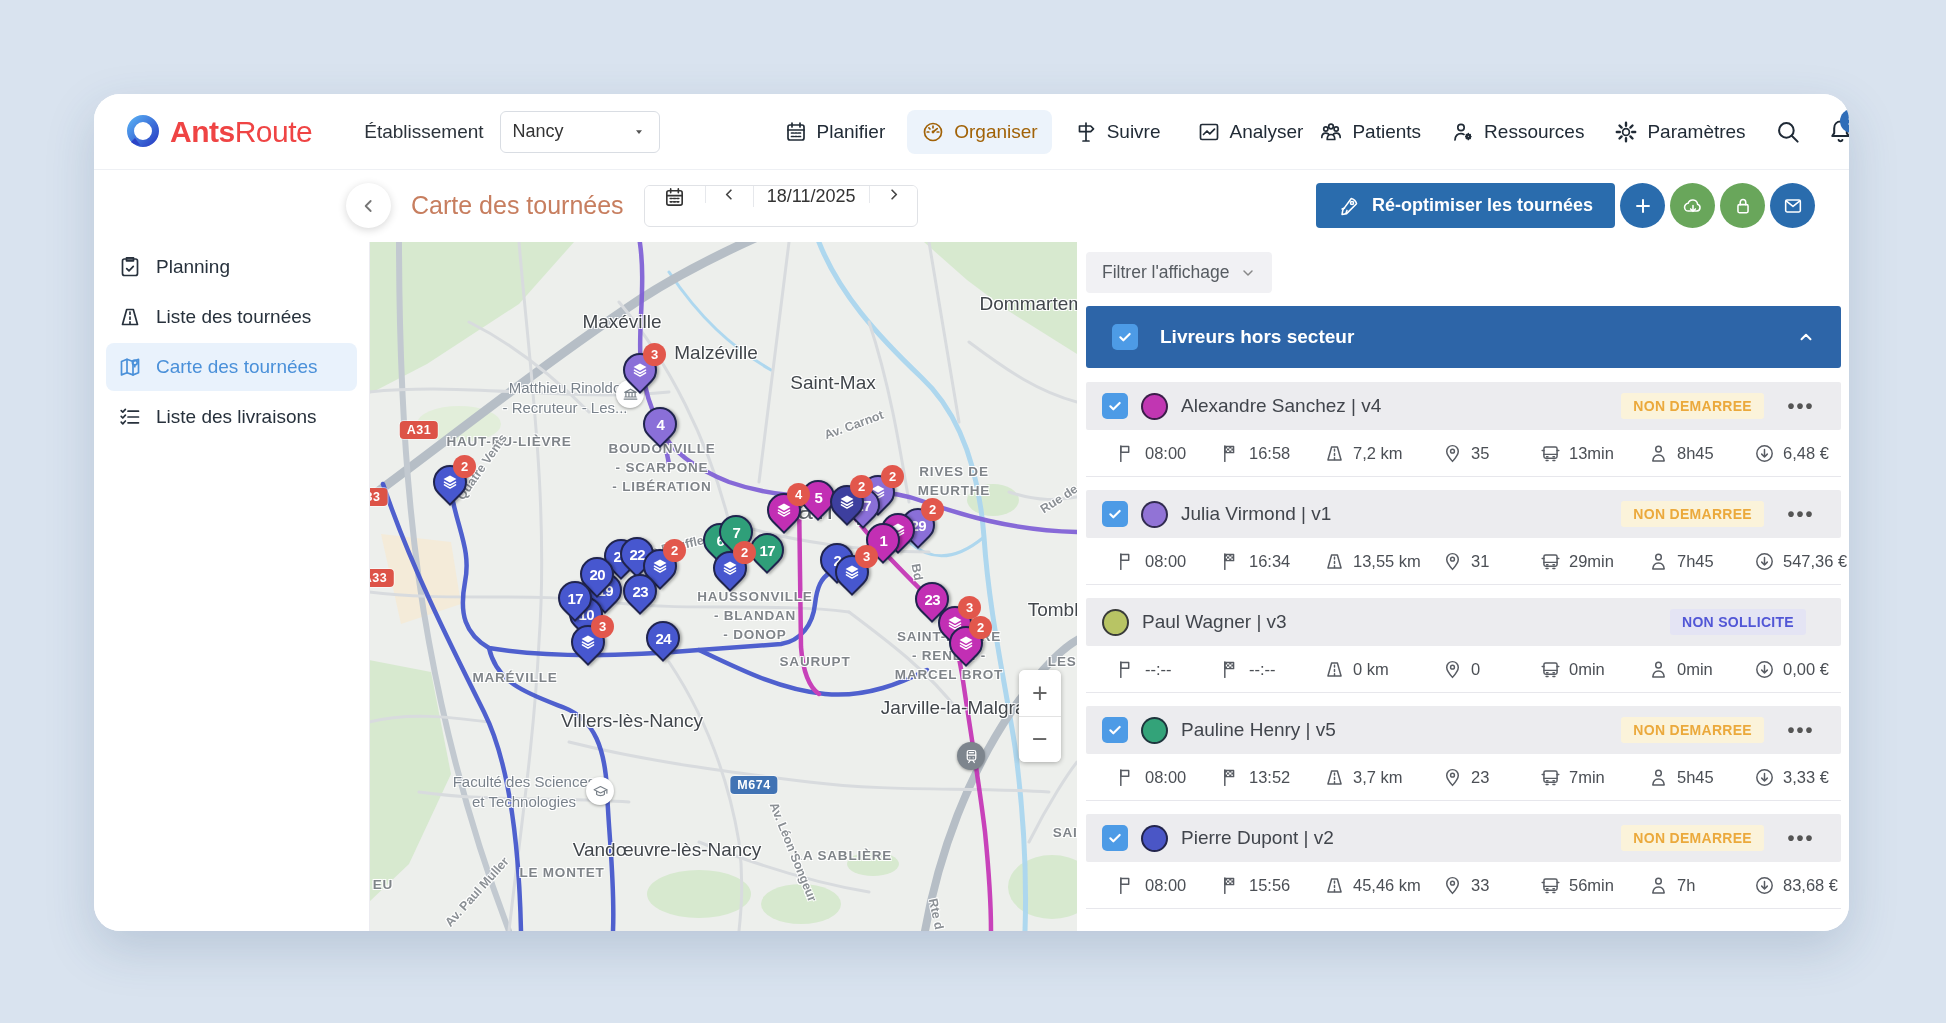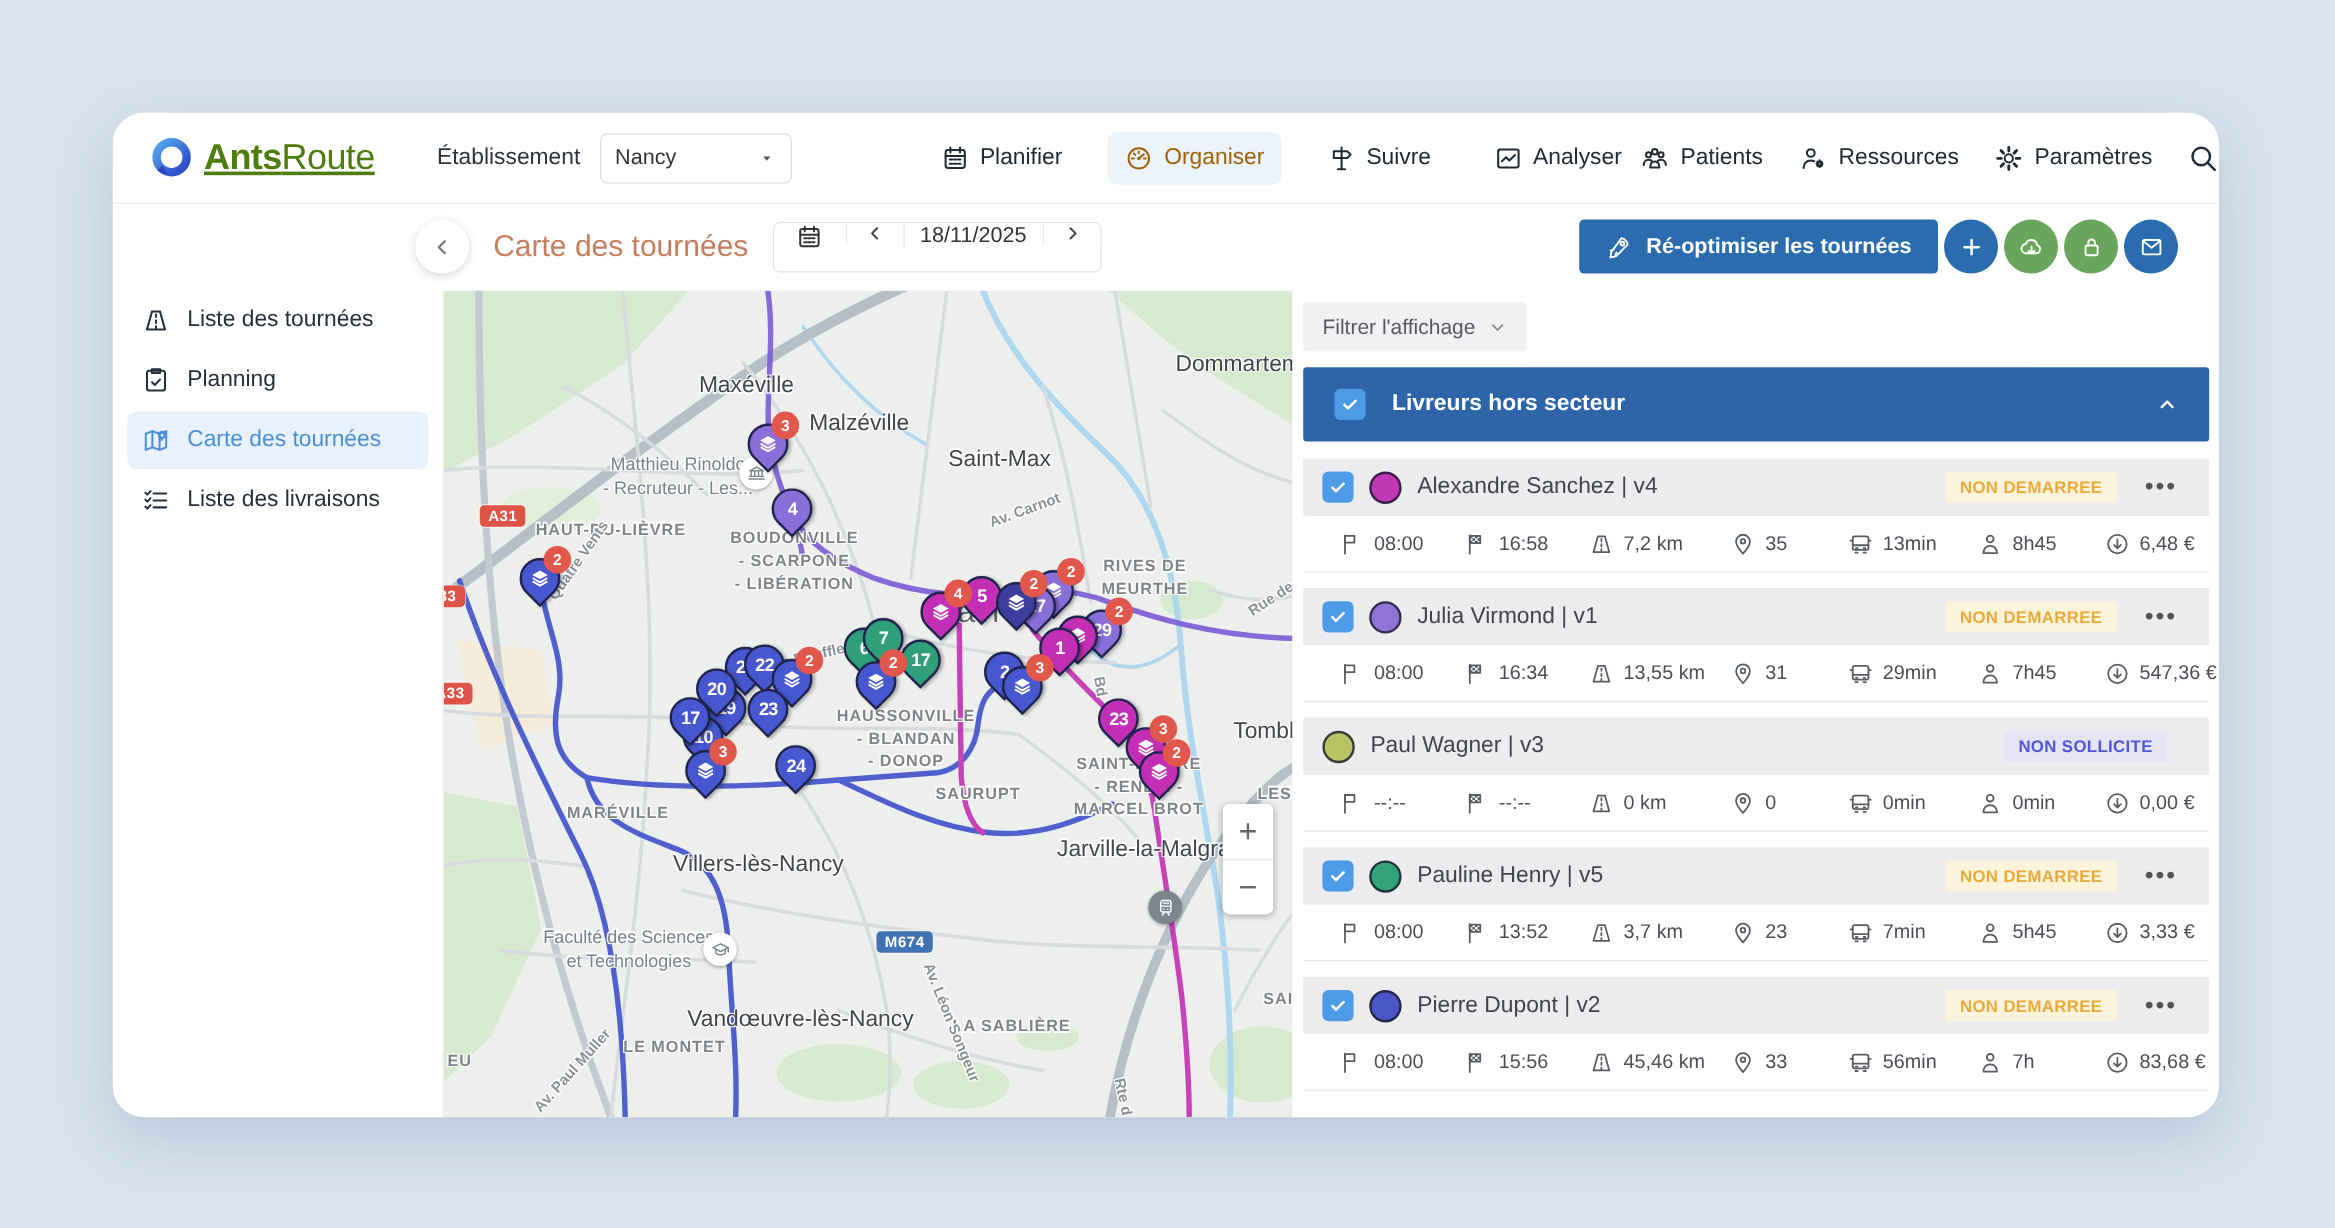--- a/index.html
+++ b/index.html
@@ -4,28 +4,28 @@
 <style>
   * { margin:0; padding:0; box-sizing:border-box; }
   html,body { width:1946px; height:1023px; overflow:hidden;
     font-family:"Liberation Sans", sans-serif; background:#d9e3ef; }
   .window { position:absolute; left:94px; top:94px; width:1755px; height:837px;
     background:#fff; border-radius:26px; box-shadow:0 18px 50px rgba(40,70,110,.18); overflow:hidden; }
   
   .navbar { position:absolute; left:0; top:0; right:0; height:75px; display:flex; align-items:center;
     padding:0 30px; background:#fff; z-index:8; box-shadow:0 1px 0 #eef0f4; }
   .logo { display:flex; align-items:center; gap:8px; }
-  .brand { font-size:30px; color:#4d7c0f; letter-spacing:-.5px;text-decoration:underline; }
+  .brand { font-size:30px; color:#ef4444; letter-spacing:-.5px; }
   .brand b { font-weight:800; }
   .brand span { font-weight:300; }
   .estab { display:flex; align-items:center; gap:16px; margin-left:52px; }
   .estab-label { font-size:19px; color:#2c333b; }
   .estab-select { width:160px; height:42px; border:1px solid #d9dde3; border-radius:6px; background:#fff;
     display:flex; align-items:center; justify-content:space-between; padding:0 12px; font-size:18px; color:#333; cursor:pointer; }
-  .main-nav { display:flex; align-items:center; gap:24px; margin-left:110px; }
+  .main-nav { display:flex; align-items:center; gap:8px; margin-left:110px; }
   .nav-item { display:flex; align-items:center; gap:9px; padding:10px 14px; border:none; background:transparent;
     border-radius:8px; font-size:19px; color:#212b36; cursor:pointer; font-family:inherit; }
   .nav-item .ic { width:24px; height:24px; }
   .nav-item.active { color:#a16207; background:#ecf3fb; }
   .nav-right { margin-left:auto; display:flex; align-items:center; gap:26px; }
   .icon-btn { border:none; background:transparent; cursor:pointer; color:#1f2a36; display:flex; }
   .icon-btn .ic { width:27px; height:27px; }
   .bell-wrap { position:relative; }
   .badge-count { position:absolute; top:-9px; right:-10px; min-width:24px; height:24px; border-radius:50%;
     background:#2f6db8; color:#fff; font-size:13px; font-weight:700; display:flex; align-items:center; justify-content:center; }
@@ -223,32 +223,32 @@
         </button>
         <span class="badge-count">3</span>
       </div>
 
     </div>
   </header>
 
   <aside class="sidebar" id="sidebar">
       <button class="side-item">
         <svg class="ic" viewBox="0 0 24 24" fill="none" stroke="currentColor" stroke-width="1.7" stroke-linecap="round" stroke-linejoin="round">
-          <path d="M8.7 4.5L4.5 19.5M15.3 4.5l4.2 15M4.5 19.5h15M8.7 4.5h6.6"></path>
-          <path d="M12 7v2.2M12 12v2.2M12 16.8v2"></path>
-        </svg>
-        <span>Liste des tournées</span>
-      </button>
-      <button class="side-item">
-        <svg class="ic" viewBox="0 0 24 24" fill="none" stroke="currentColor" stroke-width="1.7" stroke-linecap="round" stroke-linejoin="round">
           <rect x="4.5" y="4" width="15" height="16.5" rx="2"></rect>
           <path d="M8.5 2.8h7v3h-7z"></path>
           <path d="M8.7 13.6l2.3 2.3 4.3-4.6"></path>
         </svg>
         <span>Planning</span>
+      </button>
+      <button class="side-item">
+        <svg class="ic" viewBox="0 0 24 24" fill="none" stroke="currentColor" stroke-width="1.7" stroke-linecap="round" stroke-linejoin="round">
+          <path d="M8.7 4.5L4.5 19.5M15.3 4.5l4.2 15M4.5 19.5h15M8.7 4.5h6.6"></path>
+          <path d="M12 7v2.2M12 12v2.2M12 16.8v2"></path>
+        </svg>
+        <span>Liste des tournées</span>
       </button>
       <button class="side-item active">
         <svg class="ic" viewBox="0 0 24 24" fill="none" stroke="currentColor" stroke-width="1.7" stroke-linecap="round" stroke-linejoin="round">
           <path d="M3.5 6.5l5.5-2.2 6 2.2 5.5-2.2v13.4l-5.5 2.2-6-2.2-5.5 2.2z"></path>
           <path d="M9 4.3v13.4M15 6.5v13.4"></path>
           <circle cx="16.8" cy="7.5" r="2.4"></circle>
           <path d="M16.8 9.9v1.8"></path>
         </svg>
         <span>Carte des tournées</span>
       </button>

